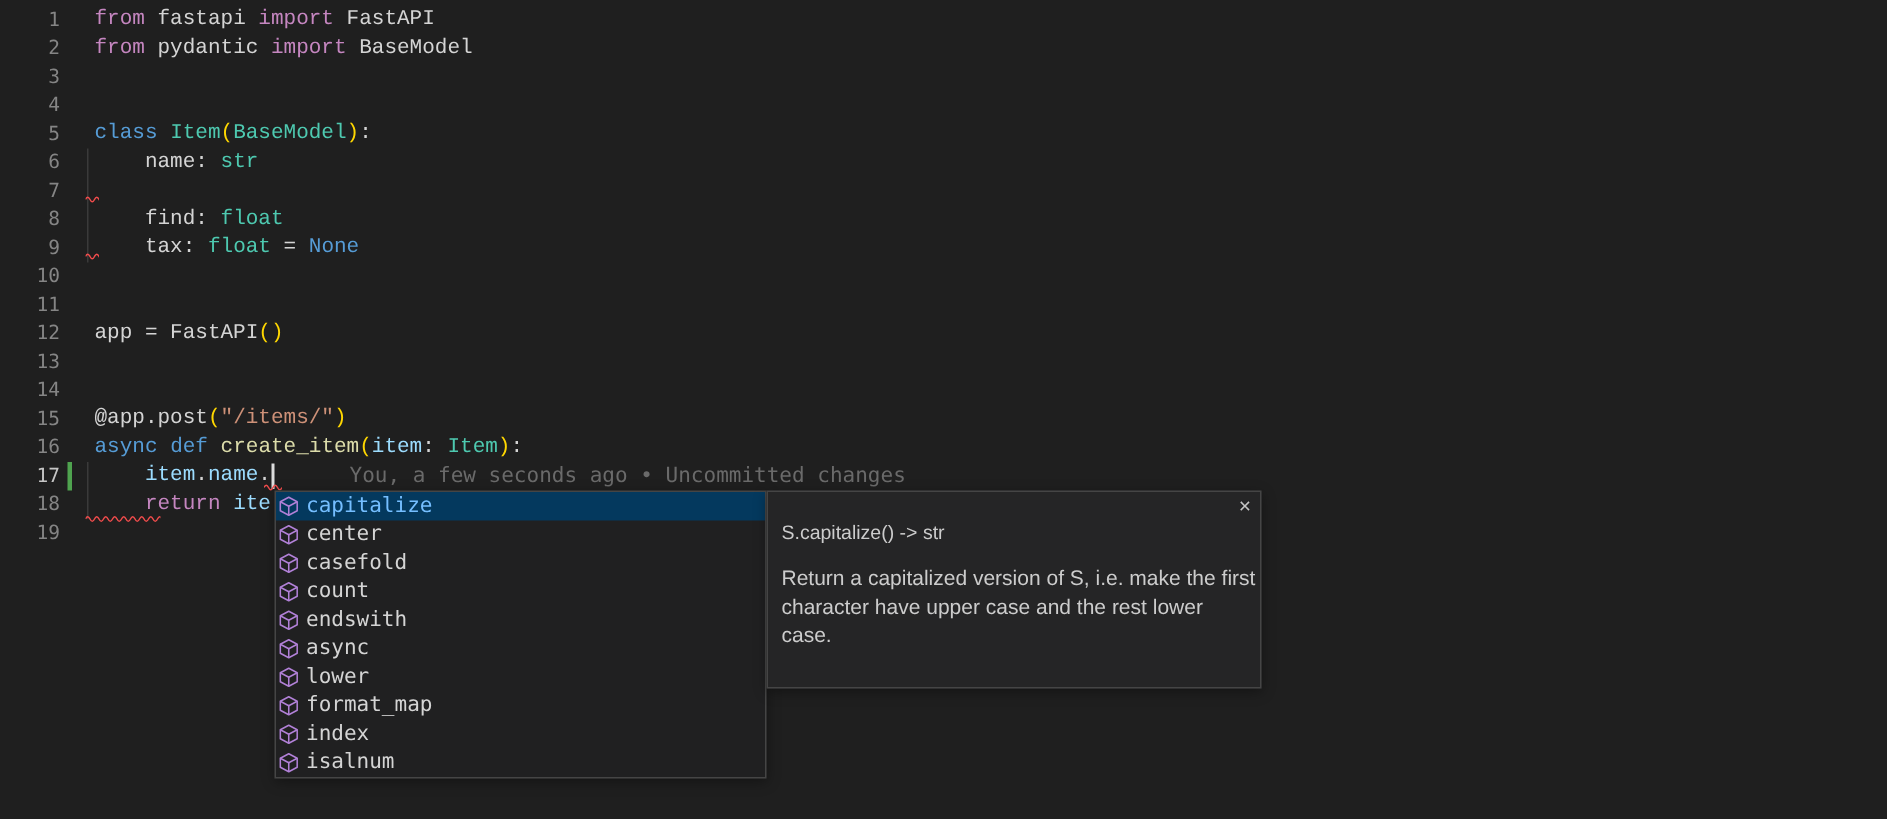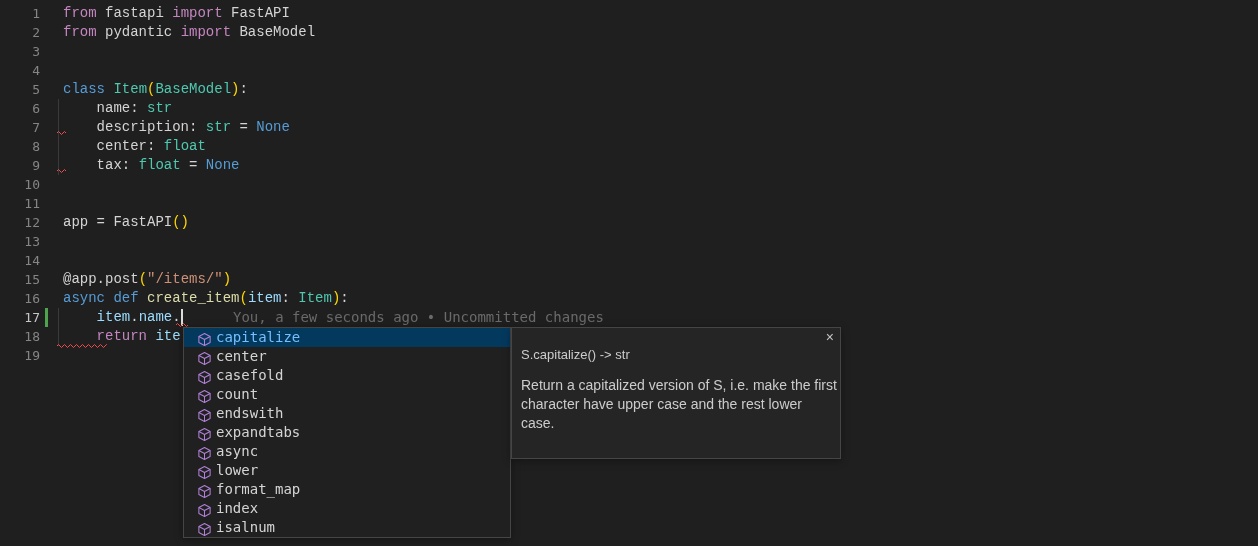--- a/index.html
+++ b/index.html
@@ -19,21 +19,21 @@
   .gutter-added { position:absolute; left:45px; top:308px; width:3px; height:19px; background:var(--added_gutter); }
   .cursor { position:absolute; left:181px; top:309px; width:2px; height:17px; background:#dcdcdc; }
   .blame { position:absolute; left:233px; top:308px; height:19px; line-height:19px; color:var(--blame_fg); white-space:pre; }
   .squig { position:absolute; }
   
   .suggest {
     position:absolute; left:183px; top:327px; width:328px; z-index:5;
     background:var(--list_bg); border:1px solid var(--widget_border); box-sizing:border-box;
     box-shadow:0 2px 8px rgba(0,0,0,0.35);
   }
-  .srow { height:19px; display:flex; align-items:flex-end; padding-left:12px; color:var(--item_fg); cursor:pointer; }
+  .srow { height:19px; display:flex; align-items:center; padding-left:0; color:var(--item_fg); cursor:pointer; }
   .srow.selected { background:var(--selected_bg); color:var(--selected_fg); }
   .srow .sicon { width:16px; height:16px; margin-right:4px; flex:none; display:flex; align-items:center; justify-content:center; }
   .srow svg { width:15px; height:15px; display:block; }
   .slabel { line-height:19px; white-space:pre; }
   
   .docpopup {
     position:absolute; left:511px; top:327px; width:330px; height:132px; z-index:6;
     background:var(--widget_bg); border:1px solid var(--widget_border); box-sizing:border-box;
     padding:7px 9px; box-shadow:0 2px 8px rgba(0,0,0,0.35);
   }
@@ -68,25 +68,24 @@
       <div class="line" style="top: 80px;">
         <span class="ln">5</span>
         <span class="code"><span style="color: rgb(86, 156, 214);">class</span><span style="color: rgb(212, 212, 212);"> </span><span style="color: rgb(78, 201, 176);">Item</span><span style="color: rgb(255, 215, 0);">(</span><span style="color: rgb(78, 201, 176);">BaseModel</span><span style="color: rgb(255, 215, 0);">)</span><span style="color: rgb(212, 212, 212);">:</span></span>
       </div>
       <div class="line" style="top: 99px;">
         <span class="ln">6</span>
         <span class="code"><span style="color: rgb(212, 212, 212);">    name: </span><span style="color: rgb(78, 201, 176);">str</span></span>
       </div>
       <div class="line" style="top: 118px;">
         <span class="ln">7</span>
-        <span class="code"><span style="color: rgb(212, 212, 212);">    description: </span><span style="color: rgb(78, 201, 176);">str</span><span style="color: rgb(212, 212, 212);"> = </span><span style="color: rgb(86, 156, 214);">None</span></span>
       </div>
       <div class="line" style="top: 137px;">
         <span class="ln">8</span>
-        <span class="code"><span style="color: rgb(212, 212, 212);">    center: </span><span style="color: rgb(78, 201, 176);">float</span></span>
+        <span class="code"><span style="color: rgb(212, 212, 212);">    find: </span><span style="color: rgb(78, 201, 176);">float</span></span>
       </div>
       <div class="line" style="top: 156px;">
         <span class="ln">9</span>
         <span class="code"><span style="color: rgb(212, 212, 212);">    tax: </span><span style="color: rgb(78, 201, 176);">float</span><span style="color: rgb(212, 212, 212);"> = </span><span style="color: rgb(86, 156, 214);">None</span></span>
       </div>
       <div class="line" style="top: 175px;">
         <span class="ln">10</span>
         <span class="code"></span>
       </div>
       <div class="line" style="top: 194px;">
@@ -202,30 +201,20 @@
       </div>
       <div class="srow">
         <span class="sicon" style="color: rgb(177, 128, 215);">
           <svg viewBox="0 0 16 16" fill="none" stroke="currentColor" stroke-width="1.1" stroke-linejoin="round">
       <path d="M8 1.6 L14 4.8 V11.2 L8 14.4 L2 11.2 V4.8 Z"></path>
       <path d="M2 4.8 L8 8 L14 4.8"></path>
       <path d="M8 8 V14.4"></path>
     </svg>
         </span>
         <span class="slabel">endswith</span>
-      </div>
-      <div class="srow">
-        <span class="sicon" style="color: rgb(177, 128, 215);">
-          <svg viewBox="0 0 16 16" fill="none" stroke="currentColor" stroke-width="1.1" stroke-linejoin="round">
-      <path d="M8 1.6 L14 4.8 V11.2 L8 14.4 L2 11.2 V4.8 Z"></path>
-      <path d="M2 4.8 L8 8 L14 4.8"></path>
-      <path d="M8 8 V14.4"></path>
-    </svg>
-        </span>
-        <span class="slabel">expandtabs</span>
       </div>
       <div class="srow">
         <span class="sicon" style="color: rgb(177, 128, 215);">
           <svg viewBox="0 0 16 16" fill="none" stroke="currentColor" stroke-width="1.1" stroke-linejoin="round">
       <path d="M8 1.6 L14 4.8 V11.2 L8 14.4 L2 11.2 V4.8 Z"></path>
       <path d="M2 4.8 L8 8 L14 4.8"></path>
       <path d="M8 8 V14.4"></path>
     </svg>
         </span>
         <span class="slabel">async</span>

